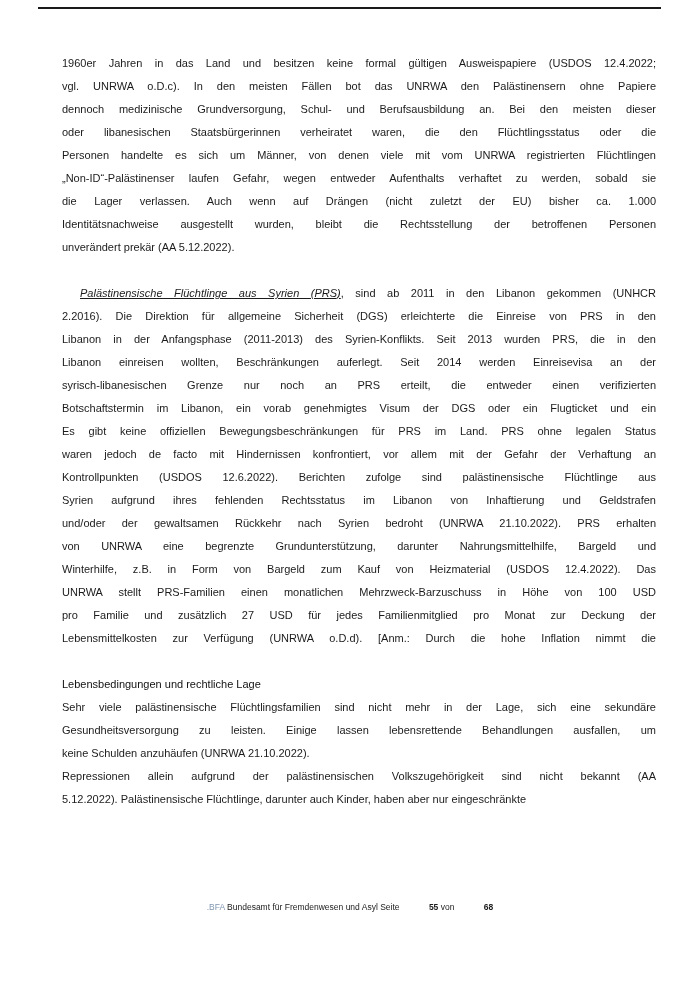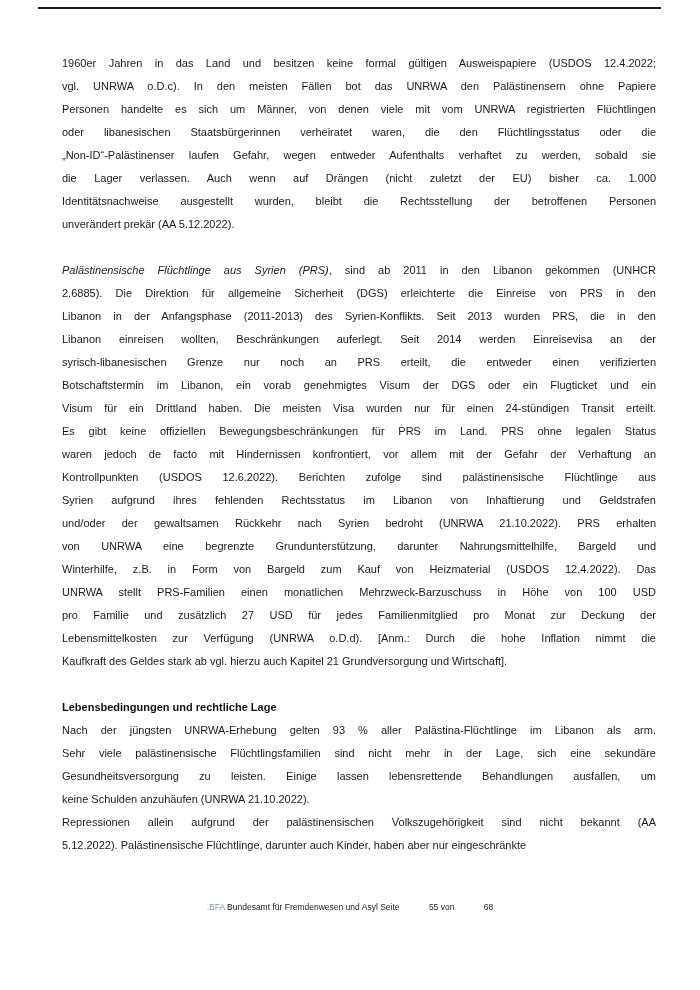--- a/index.html
+++ b/index.html
@@ -36,87 +36,87 @@
     text-align-last: justify;
     overflow: hidden;
     white-space: nowrap;
   }
   .line.last {
     text-align-last: left;
     white-space: normal;
   }
   .lead {
     font-style: italic;
+    text-decoration: underline;
+    margin-left: 18px;
   }
   .section-heading {
     font-size: 11px;
-    font-weight: bold;
+    font-weight: normal;
     line-height: 23px;
     height: 23px;
     margin: 0;
     color: #111111;
   }
   .footer {
     position: absolute;
     top: 901px;
     left: 0;
     width: 700px;
     text-align: center;
     font-size: 8.5px;
     line-height: 12px;
     color: #1b1b1b;
   }
   .footer .logo { color: #8096b3; margin-top: 44px; }
-  .footer b { font-weight: normal; padding-left: 27px; }
+  .footer b { font-weight: bold; padding-left: 27px; }
 </style>
 </head>
 <body>
 
 <div class="page">
 
   <div class="header-rule"></div>
 
   <div class="content">
 
     <div class="para">
         <div class="line">1960er Jahren in das Land und besitzen keine formal gültigen Ausweispapiere (USDOS 12.4.2022;</div>
         <div class="line">vgl. UNRWA o.D.c). In den meisten Fällen bot das UNRWA den Palästinensern ohne Papiere</div>
+        <div class="line">dennoch medizinische Grundversorgung, Schul- und Berufsausbildung an. Bei den meisten dieser</div>
+        <div class="line">oder libanesischen Staatsbürgerinnen verheiratet waren, die den Flüchtlingsstatus oder die</div>
         <div class="line">Personen handelte es sich um Männer, von denen viele mit vom UNRWA registrierten Flüchtlingen</div>
-        <div class="line">oder libanesischen Staatsbürgerinnen verheiratet waren, die den Flüchtlingsstatus oder die</div>
         <div class="line">„Non-ID“-Palästinenser laufen Gefahr, wegen entweder Aufenthalts verhaftet zu werden, sobald sie</div>
         <div class="line">die Lager verlassen. Auch wenn auf Drängen (nicht zuletzt der EU) bisher ca. 1.000</div>
         <div class="line">Identitätsnachweise ausgestellt wurden, bleibt die Rechtsstellung der betroffenen Personen</div>
         <div class="line last">unverändert prekär (AA 5.12.2022).</div>
       </div>
 
     <div class="para">
         <div class="line"><span class="lead">Palästinensische Flüchtlinge aus Syrien (PRS)</span>, sind ab 2011 in den Libanon gekommen (UNHCR</div>
-        <div class="line">2.6885). Die Direktion für allgemeine Sicherheit (DGS) erleichterte die Einreise von PRS in den</div>
+        <div class="line">2.2016). Die Direktion für allgemeine Sicherheit (DGS) erleichterte die Einreise von PRS in den</div>
         <div class="line">Libanon in der Anfangsphase (2011-2013) des Syrien-Konflikts. Seit 2013 wurden PRS, die in den</div>
         <div class="line">Libanon einreisen wollten, Beschränkungen auferlegt. Seit 2014 werden Einreisevisa an der</div>
         <div class="line">syrisch-libanesischen Grenze nur noch an PRS erteilt, die entweder einen verifizierten</div>
         <div class="line">Botschaftstermin im Libanon, ein vorab genehmigtes Visum der DGS oder ein Flugticket und ein</div>
-        <div class="line">Visum für ein Drittland haben. Die meisten Visa wurden nur für einen 24-stündigen Transit erteilt.</div>
         <div class="line">Es gibt keine offiziellen Bewegungsbeschränkungen für PRS im Land. PRS ohne legalen Status</div>
         <div class="line">waren jedoch de facto mit Hindernissen konfrontiert, vor allem mit der Gefahr der Verhaftung an</div>
         <div class="line">Kontrollpunkten (USDOS 12.6.2022). Berichten zufolge sind palästinensische Flüchtlinge aus</div>
         <div class="line">Syrien aufgrund ihres fehlenden Rechtsstatus im Libanon von Inhaftierung und Geldstrafen</div>
         <div class="line">und/oder der gewaltsamen Rückkehr nach Syrien bedroht (UNRWA 21.10.2022). PRS erhalten</div>
         <div class="line">von UNRWA eine begrenzte Grundunterstützung, darunter Nahrungsmittelhilfe, Bargeld und</div>
         <div class="line">Winterhilfe, z.B. in Form von Bargeld zum Kauf von Heizmaterial (USDOS 12.4.2022). Das</div>
         <div class="line">UNRWA stellt PRS-Familien einen monatlichen Mehrzweck-Barzuschuss in Höhe von 100 USD</div>
         <div class="line">pro Familie und zusätzlich 27 USD für jedes Familienmitglied pro Monat zur Deckung der</div>
         <div class="line">Lebensmittelkosten zur Verfügung (UNRWA o.D.d). [Anm.: Durch die hohe Inflation nimmt die</div>
-        <div class="line last">Kaufkraft des Geldes stark ab vgl. hierzu auch Kapitel 21 Grundversorgung und Wirtschaft].</div>
       </div>
 
     <div class="section-heading">Lebensbedingungen und rechtliche Lage</div>
 
     <div class="para tight">
-        <div class="line">Nach der jüngsten UNRWA-Erhebung gelten 93 % aller Palästina-Flüchtlinge im Libanon als arm.</div>
         <div class="line">Sehr viele palästinensische Flüchtlingsfamilien sind nicht mehr in der Lage, sich eine sekundäre</div>
         <div class="line">Gesundheitsversorgung zu leisten. Einige lassen lebensrettende Behandlungen ausfallen, um</div>
         <div class="line last">keine Schulden anzuhäufen (UNRWA 21.10.2022).</div>
       </div>
 
     <div class="para tight">
         <div class="line">Repressionen allein aufgrund der palästinensischen Volkszugehörigkeit sind nicht bekannt (AA</div>
         <div class="line last">5.12.2022). Palästinensische Flüchtlinge, darunter auch Kinder, haben aber nur eingeschränkte</div>
       </div>
 

